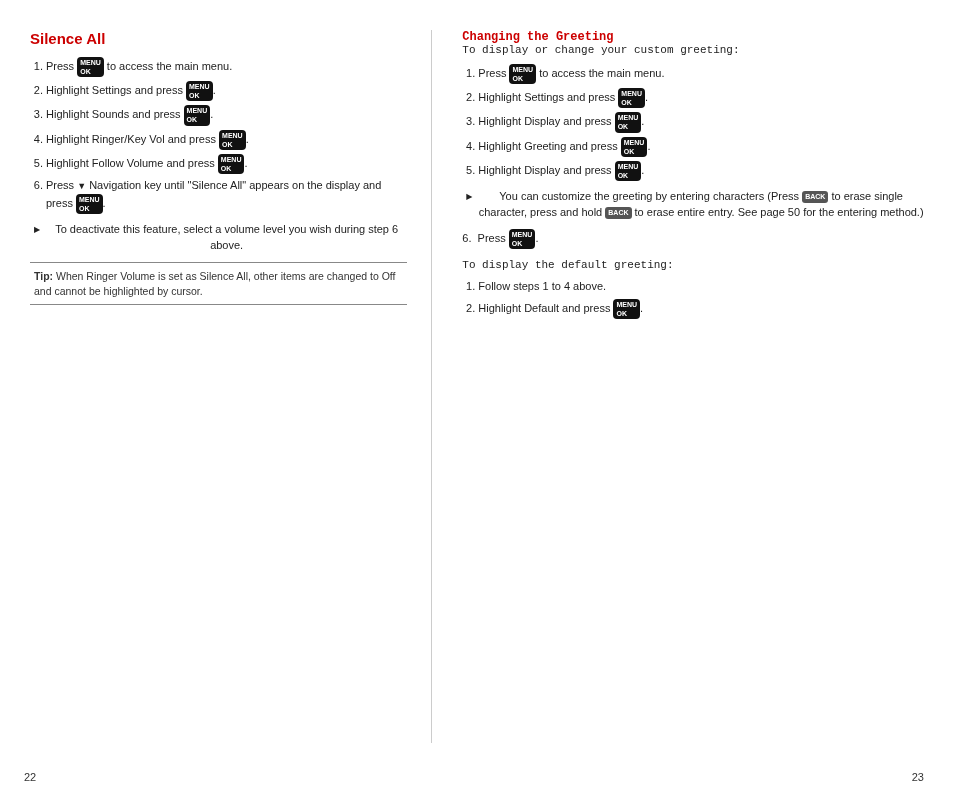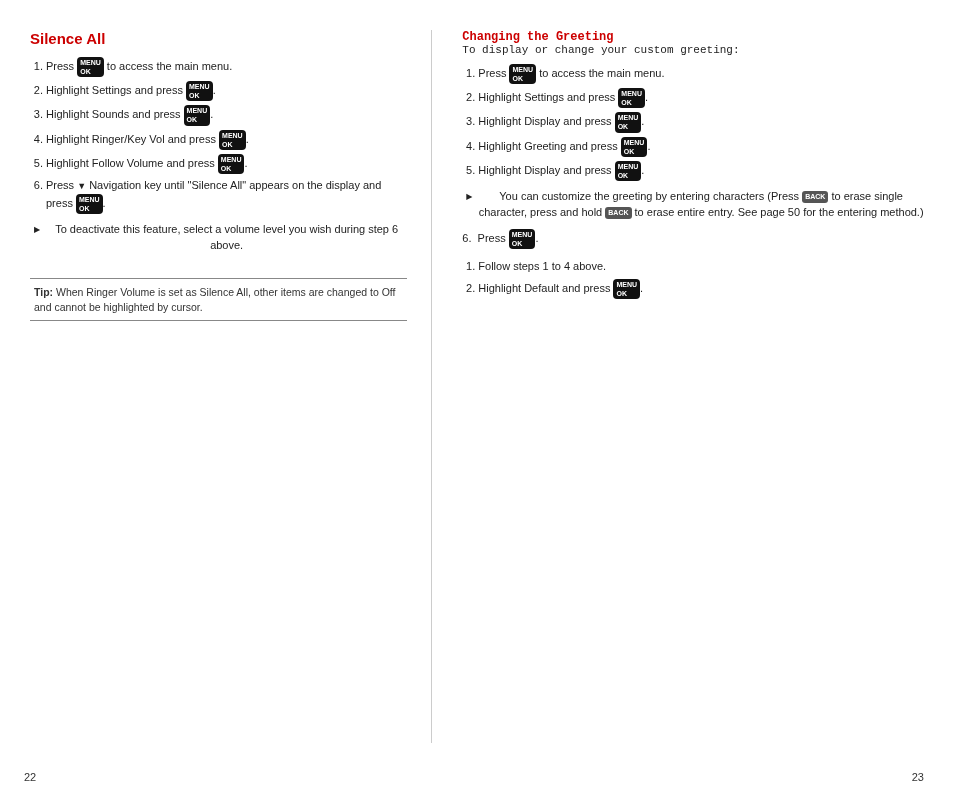--- a/index.html
+++ b/index.html
@@ -73,21 +73,21 @@
       content: '▶';
       position: absolute;
       left: 0;
       font-size: 8px;
       top: 2px;
     }
     .tip-box {
       border-top: 1px solid #888;
       border-bottom: 1px solid #888;
       padding: 6px 4px;
-      margin-top: 24px;
+      margin-top: 8px;
       font-size: 10.5px;
       line-height: 1.4;
       color: #333;
     }
     .tip-box .tip-label {
       font-weight: bold;
     }
     .menu-btn {
       display: inline-block;
       background: #111;
@@ -200,20 +200,21 @@
         to erase single character, press and hold
         <span class="back-btn">BACK</span>
         to erase entire entry. See page 50 for the entering method.)
       </li>
     </ul>
 
     <p style="font-size:11px; margin-bottom: 10px;">
       <b>6.</b>&nbsp; Press <span class="menu-btn">MENU<br>OK</span>.
     </p>
 
+    <p class="intro-text">To display the default greeting:</p>
 
     <ol>
       <li>
         Follow steps 1 to 4 above.
       </li>
       <li>
         Highlight <b>Default</b> and press <span class="menu-btn">MENU<br>OK</span>.
       </li>
     </ol>
 

